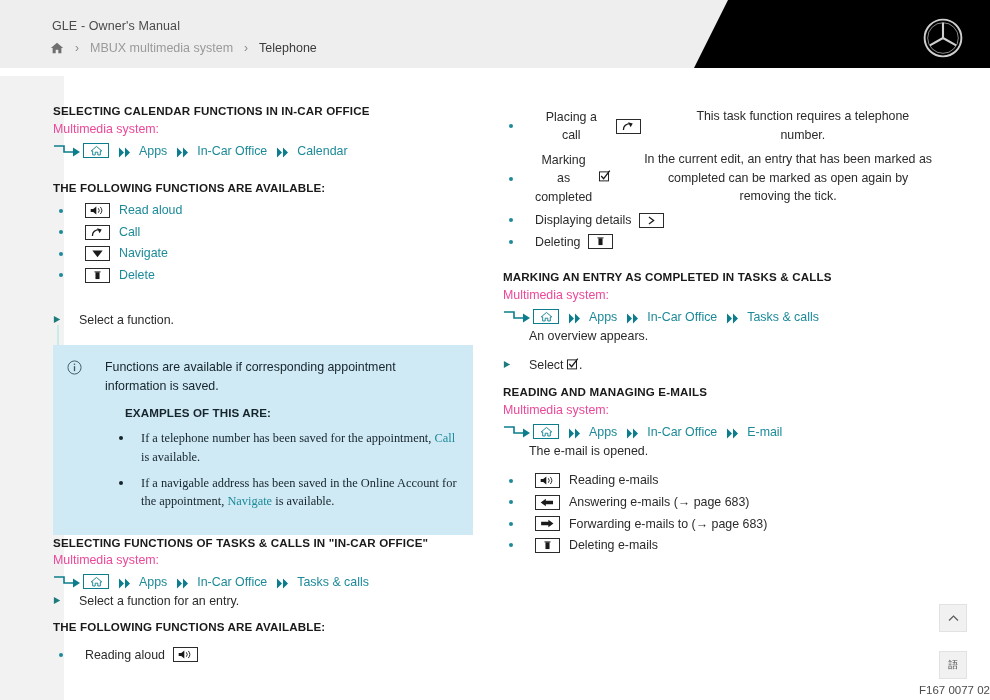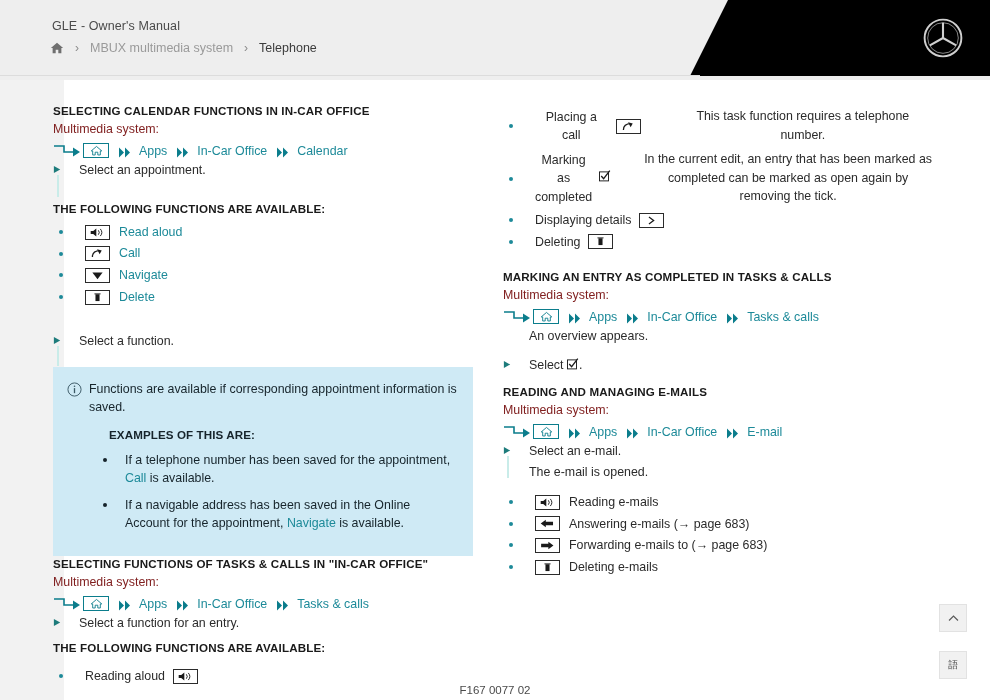--- a/index.html
+++ b/index.html
@@ -12,21 +12,21 @@
   .page { position: relative; width: 990px; height: 700px; background:#fff; }
 
   
   .left-strip {
     position:absolute; left:0; top:76px; width:64px; height:624px;
     background:#f2f2f2;
   }
 
   
   .header {
-    position:absolute; left:0; top:0; width:990px; height:80px;
+    position:absolute; left:0; top:0; width:990px; height:68px;
     background:#eeeeee; overflow:hidden;
   }
   .header-black {
     position:absolute; right:0; top:0; width:300px; height:76px;
     background:#000000;
     clip-path: polygon(38px 0, 300px 0, 300px 76px, 0 76px);
   }
   .mb-logo { position:absolute; right:26px; top:17px; width:42px; height:42px; }
   .manual-title {
     position:absolute; left:52px; top:19px;
@@ -48,21 +48,21 @@
   
   .col { position:absolute; top:103px; }
   .col-left  { left:53px;  width:420px; }
   .col-right { left:503px; width:430px; }
 
   h2.sec {
     font-size:11.6px; font-weight:bold; color:#1a1a1a;
     letter-spacing:.15px; text-transform:uppercase;
     margin-bottom:2px; line-height:1.35;
   }
-  .sub { font-size:12.4px; color:#7f1d1d; line-height:1.45; }
+  .sub { font-size:12.4px; color:#ec4899; line-height:1.45; }
 
   
   .path {
     display:flex; align-items:flex-end; gap:0; margin:4px 0 3px 0;
     font-size:12.4px; color:#0b7d8c;
   }
   .path-hook { width:30px; height:14px; flex:0 0 auto; }
   .path-home {
     width:26px; height:15px; border:1px solid #0b7d8c;
     display:flex; align-items:center; justify-content:center;
@@ -102,38 +102,38 @@
   .fn-label.plain { color:#2b2b2b; }
   .ib-after { margin-left:8px; }
   .inline-chk { margin-left:7px; }
   li.stacked { display:block; }
   li .li-row { display:flex; align-items:center; }
   .li-sub { font-size:12.4px; color:#2b2b2b; line-height:1.5; margin:1px 0 2px 32px; }
 
   
   .infobox {
     background:#cfeaf5; padding:13px 16px 16px 14px; margin:16px 0 0 0;
-    display:flex; gap:7px;
+    display:flex; gap:23px;
   }
   .info-icon { width:15px; height:15px; flex:0 0 auto; margin-top:2px; }
   .info-body { font-size:12.4px; color:#16242b; line-height:1.48; }
   .info-body p { margin:0; }
   .info-h { font-weight:bold; font-size:11.6px; margin-top:9px; letter-spacing:.1px;padding-left:20px; }
   ul.info-list { list-style:none; margin:7px 0 0 0; }
-  ul.info-list li { display:flex; margin:8px 0; line-height:1.48; }
+  ul.info-list li { display:flex; margin:8px 0; line-height:1.48;font-family:Liberation Serif, serif; }
   .info-dot {
     width:4px; height:4px; border-radius:50%; background:#16242b;
     flex:0 0 auto; margin:7px 18px 0 14px;
   }
   .tealword { color:#1d8a99; }
 
   
   .footer {
     position:absolute; left:0; top:684px; width:990px;
-    text-align:center; font-size:11.5px; color:#4a4a4a;
+    text-align:right; font-size:11.5px; color:#4a4a4a;
   }
 
   
   .fab {
     position:absolute; width:28px; height:28px; background:#f1f1f1;
     border:1px solid #e2e2e2; display:flex; align-items:center; justify-content:center;
   }
   .fab-up { right:23px; top:604px; }
   .fab-lang { right:23px; top:651px; }
   .fab svg { display:block; }
@@ -189,29 +189,20 @@
       <svg class="chev" viewBox="0 0 16 11">
         <path d="M1 0.5 L6 5.5 L1 10.5 Z M7 0.5 L12 5.5 L7 10.5 Z" fill="#0b7d8c"></path>
       </svg>
       <span class="path-label">In-Car Office</span>
       <svg class="chev" viewBox="0 0 16 11">
         <path d="M1 0.5 L6 5.5 L1 10.5 Z M7 0.5 L12 5.5 L7 10.5 Z" fill="#0b7d8c"></path>
       </svg>
       <span class="path-label">Calendar</span>
     </div>
 
-    <div class="step">
-      <div class="connector" style="height:22px"></div>
-      <span class="step-marker">
-        <svg viewBox="0 0 10 10">
-            <path d="M1 1 L8 5 L1 9 Z" fill="#1d7b7b"></path>
-          </svg>
-      </span>
-      <span class="step-text">Select an appointment.</span>
-    </div>
 
     <h2 class="sec" style="margin-top:22px">THE FOLLOWING FUNCTIONS ARE AVAILABLE:</h2>
 
     <ul class="fn">
       <li>
         <span class="dot"></span>
         <span class="ib">
           <svg viewBox="0 0 20 12" width="17" height="11">
             <path d="M2 4.3 L5 4.3 L8.6 1.4 L8.6 10.6 L5 7.7 L2 7.7 Z" fill="#1a1a1a"></path>
             <path d="M11 3.4 A4 4 0 0 1 11 8.6" stroke="#1a1a1a" stroke-width="1.1" fill="none"></path>
@@ -450,29 +441,20 @@
       <svg class="chev" viewBox="0 0 16 11">
         <path d="M1 0.5 L6 5.5 L1 10.5 Z M7 0.5 L12 5.5 L7 10.5 Z" fill="#0b7d8c"></path>
       </svg>
       <span class="path-label">In-Car Office</span>
       <svg class="chev" viewBox="0 0 16 11">
         <path d="M1 0.5 L6 5.5 L1 10.5 Z M7 0.5 L12 5.5 L7 10.5 Z" fill="#0b7d8c"></path>
       </svg>
       <span class="path-label">E-mail</span>
     </div>
 
-    <div class="step">
-      <div class="connector" style="height:22px"></div>
-      <span class="step-marker">
-        <svg viewBox="0 0 10 10">
-            <path d="M1 1 L8 5 L1 9 Z" fill="#1d7b7b"></path>
-          </svg>
-      </span>
-      <span class="step-text">Select an e-mail.</span>
-    </div>
     <div class="step-note">The e-mail is opened.</div>
 
 
     <ul class="fn" style="margin-top:11px">
       <li>
         <span class="dot"></span>
         <span class="ib">
           <svg viewBox="0 0 20 12" width="17" height="11">
             <path d="M2 4.3 L5 4.3 L8.6 1.4 L8.6 10.6 L5 7.7 L2 7.7 Z" fill="#1a1a1a"></path>
             <path d="M11 3.4 A4 4 0 0 1 11 8.6" stroke="#1a1a1a" stroke-width="1.1" fill="none"></path>

